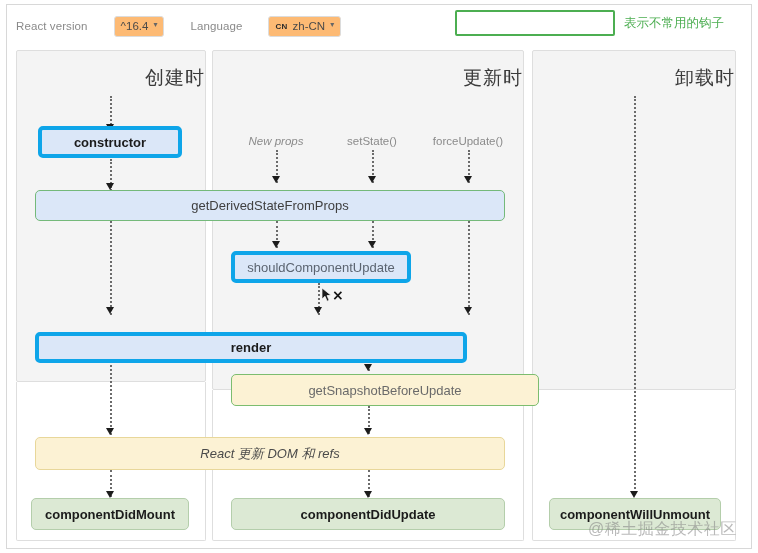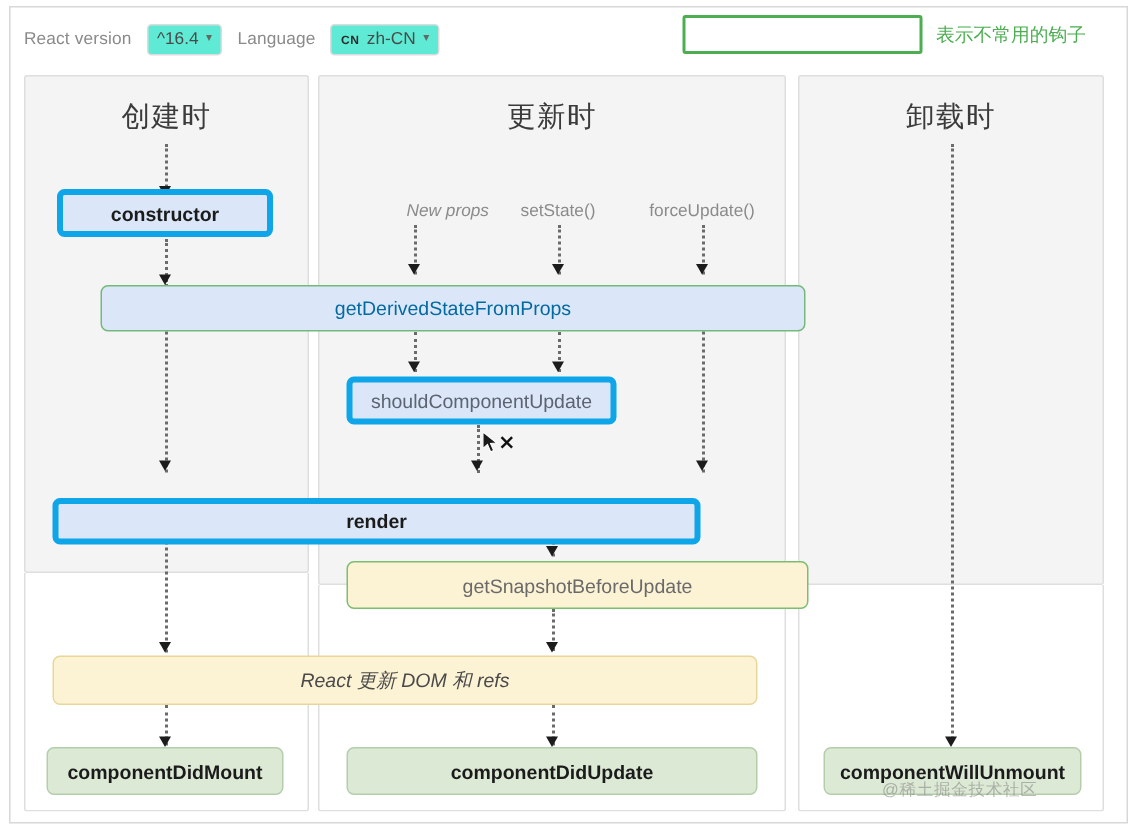--- a/index.html
+++ b/index.html
@@ -25,38 +25,38 @@
     background: #ffffff;
   }
 
   
   .toolbar {
     position: absolute;
     left: 16px; top: 14px;
     height: 24px;
     display: flex;
     align-items: center;
-    gap: 10px;
+    gap: 26px;
     z-index: 6;
   }
   .tb-label {
     font-size: 11.5px;
     color: #8a8a8a;
     letter-spacing: .1px;
     white-space: nowrap;
   }
   .tb-select {
     display: inline-flex;
     align-items: center;
     gap: 5px;
     height: 21px;
     padding: 0 6px;
     border: 1px solid #dcdcdc;
     border-radius: 3px;
-    background: #5eead4;
+    background: #fdba74;
     font-size: 11.5px;
     color: #4a4a4a;
     white-space: nowrap;
     cursor: pointer;
   }
   .tb-select .caret {
     font-size: 8px;
     color: #666;
     line-height: 1;
     transform: translateY(-1px);
@@ -100,21 +100,21 @@
     position: absolute;
     border: 1px solid #dedede;
     border-top: none;
     background: #ffffff;
     border-radius: 0 0 2px 2px;
   }
   .panel-title {
     position: absolute;
     width: 100%;
     top: 14px;
-    text-align: center;
+    text-align: right;
     font-size: 19px;
     color: #3b3b3b;
     letter-spacing: 1px;
   }
 
   
   #col-mount   { left: 16px;  top: 50px; width: 190px; height: 332px; }
   #col-mount-w { left: 16px;  top: 382px; width: 190px; height: 159px; }
   #col-update  { left: 212px; top: 50px; width: 312px; height: 340px; }
   #col-update-w{ left: 212px; top: 390px; width: 312px; height: 151px; }
@@ -150,22 +150,21 @@
     padding: 0 8px;
   }
   .node.blue {
     background: #dbe7f8;
     border: 4px solid #0ea5e9;
     color: #1b1b1b;
   }
   .node.blue-green {
     background: #dbe7f8;
     border: 1.5px solid #74b97a;
-    color: #0369a1;
-    margin-left: 32px;
+    color: #404040;
   }
   .node.yellow {
     background: #fcf2d4;
     border: 1px solid #e8d79a;
     color: #4a4a4a;
   }
   .node.yellow-green {
     background: #fcf2d4;
     border: 1.5px solid #7cbd6f;
     color: #6a6a6a;
@@ -181,21 +180,21 @@
 
   
   .trigger {
     position: absolute;
     font-size: 11.5px;
     color: #8b8b8b;
     text-align: center;
     z-index: 4;
     white-space: nowrap;
   }
-  .trigger.italic { font-style: italic; text-align: right; }
+  .trigger.italic { font-style: italic; }
 
   
   .cursor-glyph {
     position: absolute;
     z-index: 8;
     width: 11px; height: 15px;
   }
   .x-mark {
     position: absolute;
     z-index: 8;
@@ -203,21 +202,21 @@
     font-weight: bold;
     color: #111;
     line-height: 1;
     font-family: "DejaVu Sans", sans-serif;
   }
 
   
   .watermark {
     position: absolute;
     left: 588px; top: 519px;
-    font-size: 11px;
+    font-size: 16px;
     color: rgba(130,130,130,0.55);
     letter-spacing: .5px;
     z-index: 9;
     white-space: nowrap;
     pointer-events: none;
   }
 </style>
 </head>
 <body>
 

